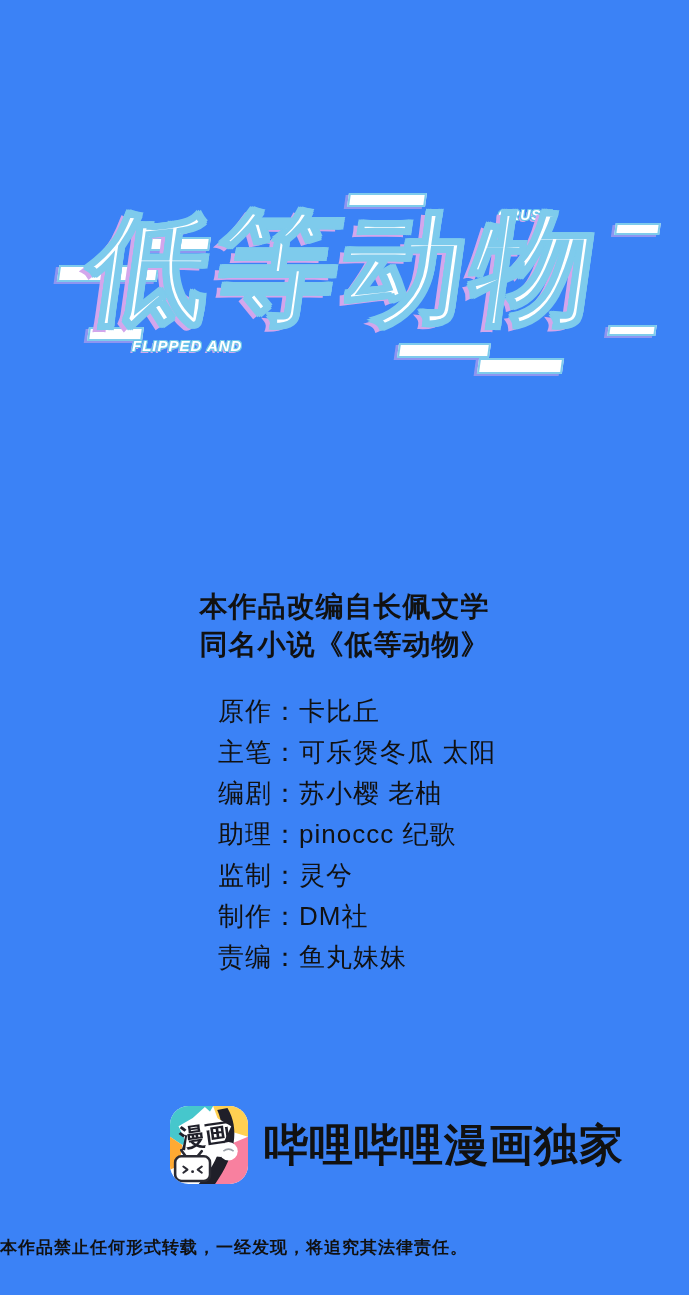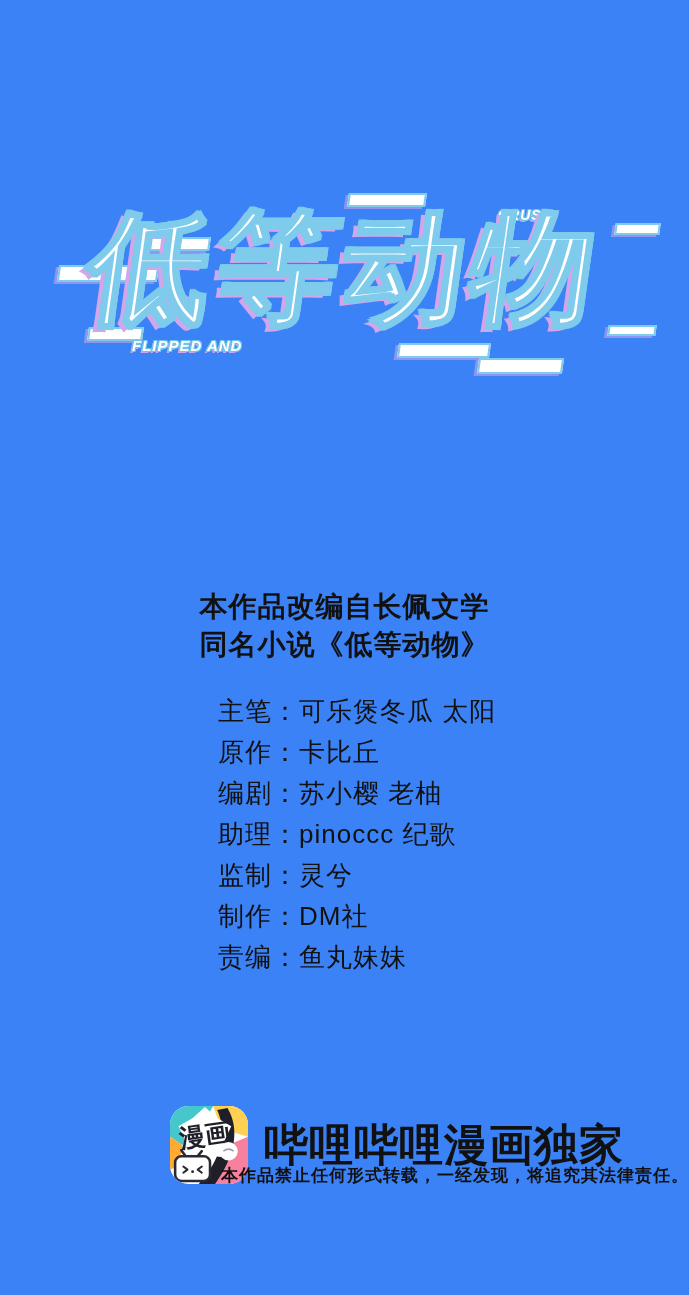--- a/index.html
+++ b/index.html
@@ -106,23 +106,23 @@
     font-weight: 900;
     font-size: 44px;
     letter-spacing: 1px;
     color: #111111;
     white-space: nowrap;
   }
 
   
   .footer {
     position: absolute;
-    top: 1164px; left: 0;
+    top: 1236px; left: 0;
     width: 689px;
-    text-align: right;
+    text-align: left;
     font-size: 17px;
     font-weight: 700;
     color: #111111;
     letter-spacing: 1px;
   }
 </style>
 </head>
 <body>
 
 <div class="page">
@@ -140,22 +140,22 @@
     <div class="logo-title">低等动物</div>
     <div class="logo-sub left">FLIPPED AND</div>
   </header>
 
   <section class="adaptation">
     <p>本作品改编自长佩文学</p>
     <p>同名小说《低等动物》</p>
   </section>
 
   <section class="credits">
+    <div class="credit-row"><span>原作：</span><span>卡比丘</span></div>
     <div class="credit-row"><span>主笔：</span><span>可乐煲冬瓜 太阳</span></div>
-    <div class="credit-row"><span>原作：</span><span>卡比丘</span></div>
     <div class="credit-row"><span>编剧：</span><span>苏小樱 老柚</span></div>
     <div class="credit-row"><span>助理：</span><span>pinoccc 纪歌</span></div>
     <div class="credit-row"><span>监制：</span><span>灵兮</span></div>
     <div class="credit-row"><span>制作：</span><span>DM社</span></div>
     <div class="credit-row"><span>责编：</span><span>鱼丸妹妹</span></div>
   </section>
 
   <section class="publisher">
     <svg class="publisher-icon" viewBox="0 0 76 76" xmlns="http://www.w3.org/2000/svg">
       <defs>

